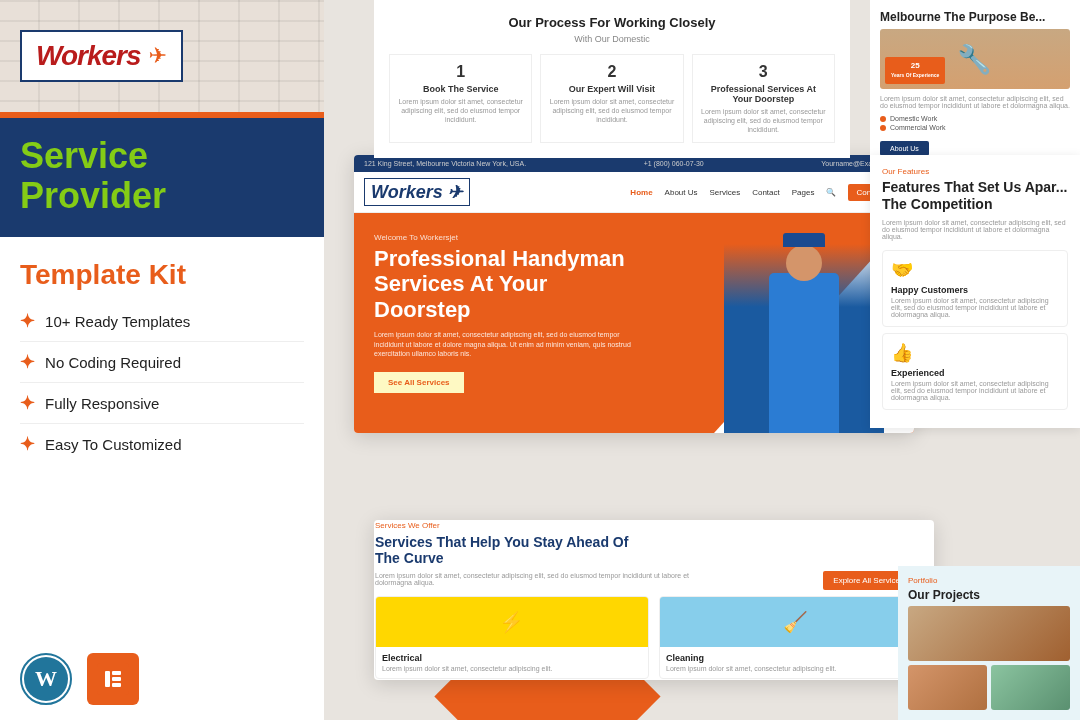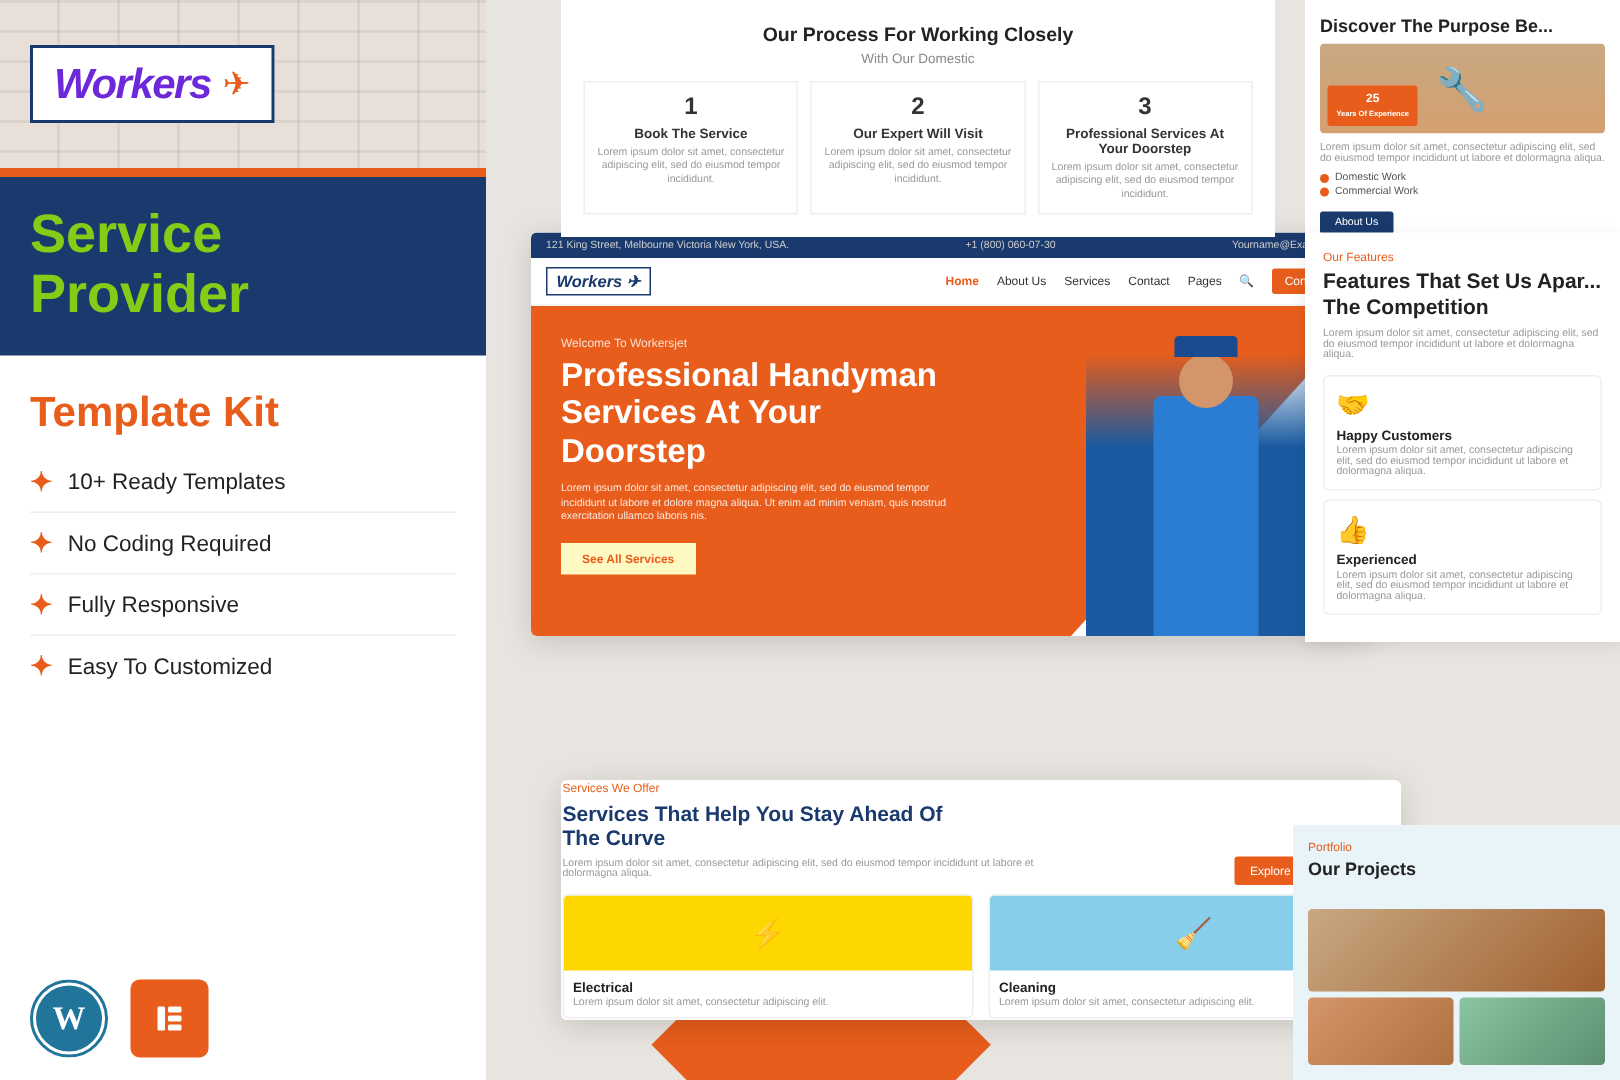--- a/index.html
+++ b/index.html
@@ -56,21 +56,21 @@
       display: inline-flex;
       align-items: center;
       padding: 8px 14px;
       background: #fff;
       width: fit-content;
     }
 
     .logo-text {
       font-size: 28px;
       font-weight: 900;
-      color: #6d28d9;
+      color: #b91c1c;
       font-style: italic;
       letter-spacing: -1px;
     }
 
     .logo-icon {
       margin-left: 8px;
       color: #e85d1b;
       font-size: 22px;
     }
 
@@ -244,21 +244,21 @@
     .site-navbar {
       background: #fff;
       padding: 6px 10px;
       display: flex;
       align-items: center;
       justify-content: space-between;
       border-bottom: 1px solid #eee;
     }
 
     .nav-logo {
-      font-size: 11px;
+      font-size: 18px;
       font-weight: 900;
       color: #1a3a6e;
       font-style: italic;
       border: 1.5px solid #1a3a6e;
       padding: 2px 6px;
     }
 
     .nav-links {
       display: flex;
       gap: 12px;
@@ -483,37 +483,37 @@
       font-size: 7px;
       color: #999;
       margin-top: 2px;
     }
 
     
     .portfolio-section {
       position: absolute;
       bottom: 0;
       right: 0;
-      width: 218px;
+      width: 182px;
       background: #e8f4f8;
       padding: 10px;
       z-index: 5;
     }
 
     .portfolio-label {
       font-size: 8px;
       color: #e85d1b;
       margin-bottom: 3px;
     }
 
     .portfolio-title {
       font-size: 12px;
       font-weight: 800;
       color: #222;
-      margin-bottom: 20px;
+      margin-bottom: 4px;
     }
 
     .portfolio-grid {
       display: grid;
       grid-template-columns: 1fr 1fr;
       gap: 4px;
     }
 
     .portfolio-thumb {
       height: 45px;
@@ -705,21 +705,21 @@
       </div>
       <div class="process-step">
         <div class="step-num">3</div>
         <div class="step-label">Professional Services At Your Doorstep</div>
         <div class="step-desc">Lorem ipsum dolor sit amet, consectetur adipiscing elit, sed do eiusmod tempor incididunt.</div>
       </div>
     </div>
   </div>
 
   <div class="discover-section">
-    <div class="discover-title">Discover The Purpose Be...</div>
+    <div class="discover-title">Melbourne The Purpose Be...</div>
     <div class="discover-img">
 
       <div style="width:100%;height:100%;background:linear-gradient(180deg,#c8a882 0%,#d4a070 100%);display:flex;align-items:center;justify-content:center;font-size:28px;">🔧</div>
       <div class="years-badge">
         <span>25</span><br>
         <span style="font-size:5px;">Years Of Experience</span>
       </div>
     </div>
     <div class="discover-desc">Lorem ipsum dolor sit amet, consectetur adipiscing elit, sed do eiusmod tempor incididunt ut labore et dolormagna aliqua.</div>
     <ul class="discover-list">

